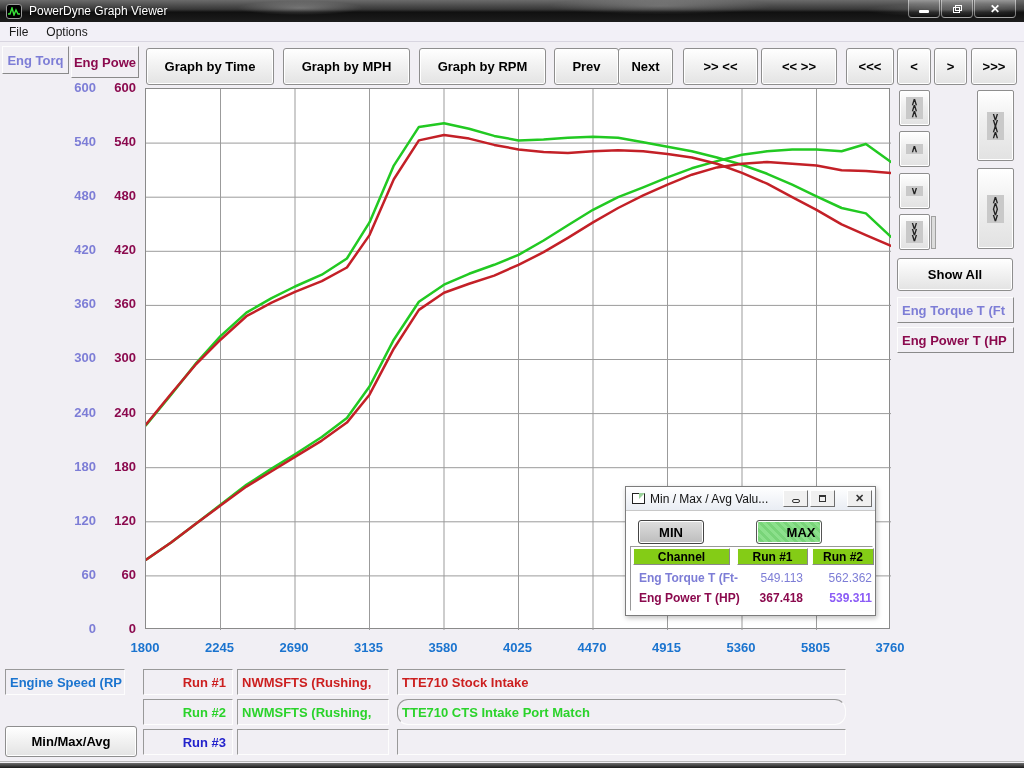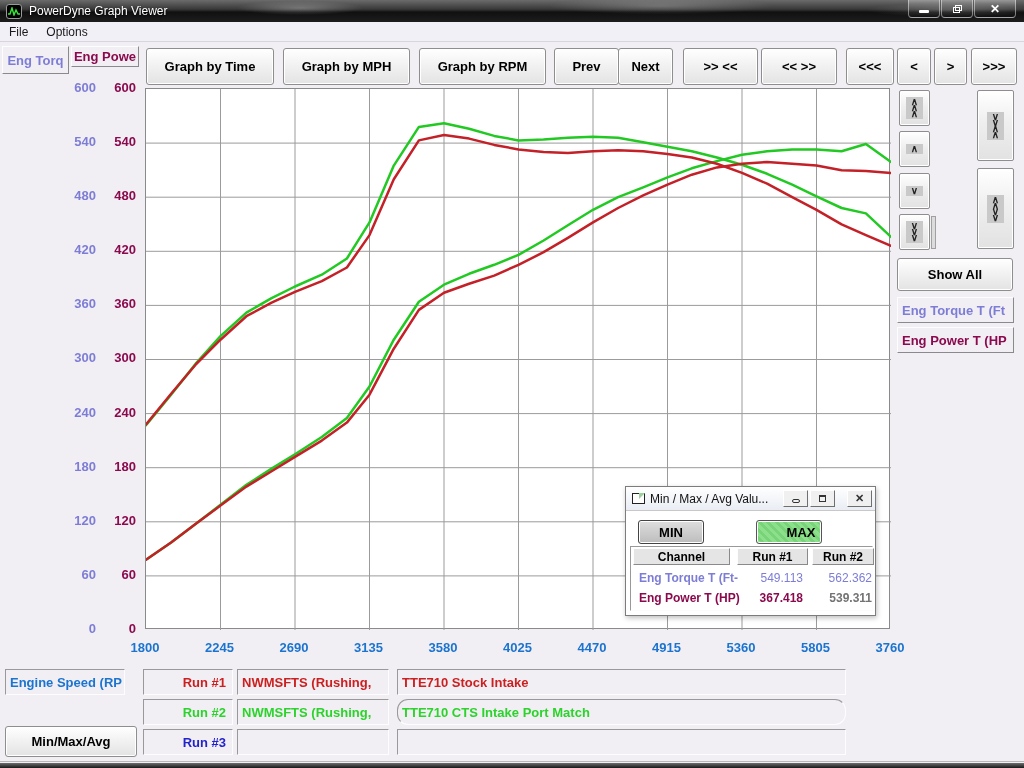--- a/index.html
+++ b/index.html
@@ -60,21 +60,21 @@
   
   .mmwin{left:625px;top:486px;width:251px;height:130px;background:#fff;border:1px solid #7c7c7c;box-shadow:1px 2px 5px rgba(0,0,0,.25);}
   .mmtitle{position:absolute;left:0;top:0;width:100%;height:24px;background:linear-gradient(#ffffff,#e9edf4);border-bottom:1px solid #c8c8c8;display:flex;align-items:center;font-size:12px;color:#111;}
   .mmicon{width:13px;height:11px;border:1px solid #222;background:#fff;margin:0 5px 0 6px;position:relative;}
   .mmicon:after{content:"";position:absolute;right:-1px;top:-1px;border:3px solid;border-color:#9bd29b transparent transparent #9bd29b;}
   .mmbtn{width:25px;height:17px;margin-left:2px;background:#f0f0f0;border:1px solid;border-color:#fff #6f6f6f #6f6f6f #fff;display:flex;align-items:center;justify-content:center;color:#333;}
   .mm-min-glyph{width:8px;height:4px;border:1px solid #333;border-radius:2px;margin-top:5px;}
   .mm-res-glyph{width:7px;height:7px;border:1px solid #333;box-shadow:inset 0 1px 0 #333;}
   .mm-x-glyph{font-size:11px;font-weight:bold;line-height:1;color:#333;}
   .mmtable{position:absolute;left:4px;top:59px;width:243px;height:65px;border:1px solid;border-color:#999 #fdfdfd #fdfdfd #999;}
-  .mmhead{position:absolute;height:17px;border:1px solid;border-color:#fdfdfd #8a8a8a #8a8a8a #fdfdfd;display:flex;align-items:center;justify-content:center;font-size:12px;font-weight:bold;color:#000;background:#e5e5e5;}
+  .mmhead{position:absolute;height:17px;border:1px solid;border-color:#fdfdfd #8a8a8a #8a8a8a #fdfdfd;display:flex;align-items:center;justify-content:center;font-size:12px;font-weight:bold;color:#000;background:#84cc16;}
   .mmcell{position:absolute;font-size:12px;white-space:nowrap;}
 
   .hline{height:1px;background:#b8b8b8;}
   .bottomstrip{left:0;top:763px;width:1024px;height:5px;background:linear-gradient(#6e6e6e,#191919);}
 </style>
 </head>
 <body>
 
 <div id="app">
 
@@ -100,21 +100,21 @@
         </div>
     </div>
   </div>
 
   <div class="abs menubar">
     <span class="menu-item">File</span>
     <span class="menu-item">Options</span>
   </div>
 
   <div class="abs chanhead" style="left:2px;top:46px;width:67px;height:28px;color:#7d7dd6;">Eng Torq</div>
-  <div class="abs chanhead" style="left:71px;top:46px;width:68px;height:21px;color:#8b0a4e;">Eng Powe</div>
+  <div class="abs chanhead" style="left:71px;top:46px;width:68px;height:32px;color:#8b0a4e;">Eng Powe</div>
 
   <div class="abs btn" style="left:146px;top:48px;width:128px;height:37px;">Graph by Time</div>
   <div class="abs btn" style="left:283px;top:48px;width:127px;height:37px;">Graph by MPH</div>
   <div class="abs btn" style="left:419px;top:48px;width:127px;height:37px;">Graph by RPM</div>
   <div class="abs btn" style="left:554px;top:48px;width:65px;height:37px;">Prev</div>
   <div class="abs btn" style="left:618px;top:48px;width:55px;height:37px;">Next</div>
   <div class="abs btn" style="left:683px;top:48px;width:75px;height:37px;">&gt;&gt; &lt;&lt;</div>
   <div class="abs btn" style="left:761px;top:48px;width:76px;height:37px;">&lt;&lt; &gt;&gt;</div>
   <div class="abs btn" style="left:846px;top:48px;width:48px;height:37px;">&lt;&lt;&lt;</div>
   <div class="abs btn" style="left:897px;top:48px;width:34px;height:37px;">&lt;</div>
@@ -261,21 +261,21 @@
       <div class="mmhead" style="left:2px;top:1px;width:97px;">Channel</div>
       <div class="mmhead" style="left:106px;top:1px;width:71px;">Run #1</div>
       <div class="mmhead" style="left:181px;top:1px;width:62px;">Run #2</div>
 
       <div class="mmcell" style="left:8px;top:24px;color:#7d7dd6;font-weight:bold;">Eng Torque T (Ft-</div>
       <div class="mmcell" style="left:106px;top:24px;width:66px;text-align:right;color:#7d7dd6;">549.113</div>
       <div class="mmcell" style="left:177px;top:24px;width:64px;text-align:right;color:#7d7dd6;">562.362</div>
 
       <div class="mmcell" style="left:8px;top:44px;color:#8b0a4e;font-weight:bold;">Eng Power T (HP)</div>
       <div class="mmcell" style="left:106px;top:44px;width:66px;text-align:right;color:#8b0a4e;font-weight:bold;">367.418</div>
-      <div class="mmcell" style="left:177px;top:44px;width:64px;text-align:right;color:#737373;font-weight:bold;">539.311</div>
+      <div class="mmcell" style="left:177px;top:44px;width:64px;text-align:right;color:#8b5cf6;font-weight:bold;">539.311</div>
     </div>
   </div>
 
   <div class="abs field" style="left:5px;top:669px;width:120px;height:26px;color:#1b74cf;padding-left:4px;">Engine Speed (RP</div>
 
   <div class="abs field" style="left:143px;top:669px;width:90px;height:26px;color:#cc1f1f;justify-content:flex-end;padding-right:6px;">Run #1</div>
   <div class="abs field" style="left:237px;top:669px;width:152px;height:26px;color:#cc1f1f;padding-left:4px;">NWMSFTS (Rushing,</div>
   <div class="abs field" style="left:397px;top:669px;width:449px;height:26px;color:#cc1f1f;padding-left:4px;">TTE710 Stock Intake</div>
 
   <div class="abs field" style="left:143px;top:699px;width:90px;height:26px;color:#2bd32b;justify-content:flex-end;padding-right:6px;">Run #2</div>

